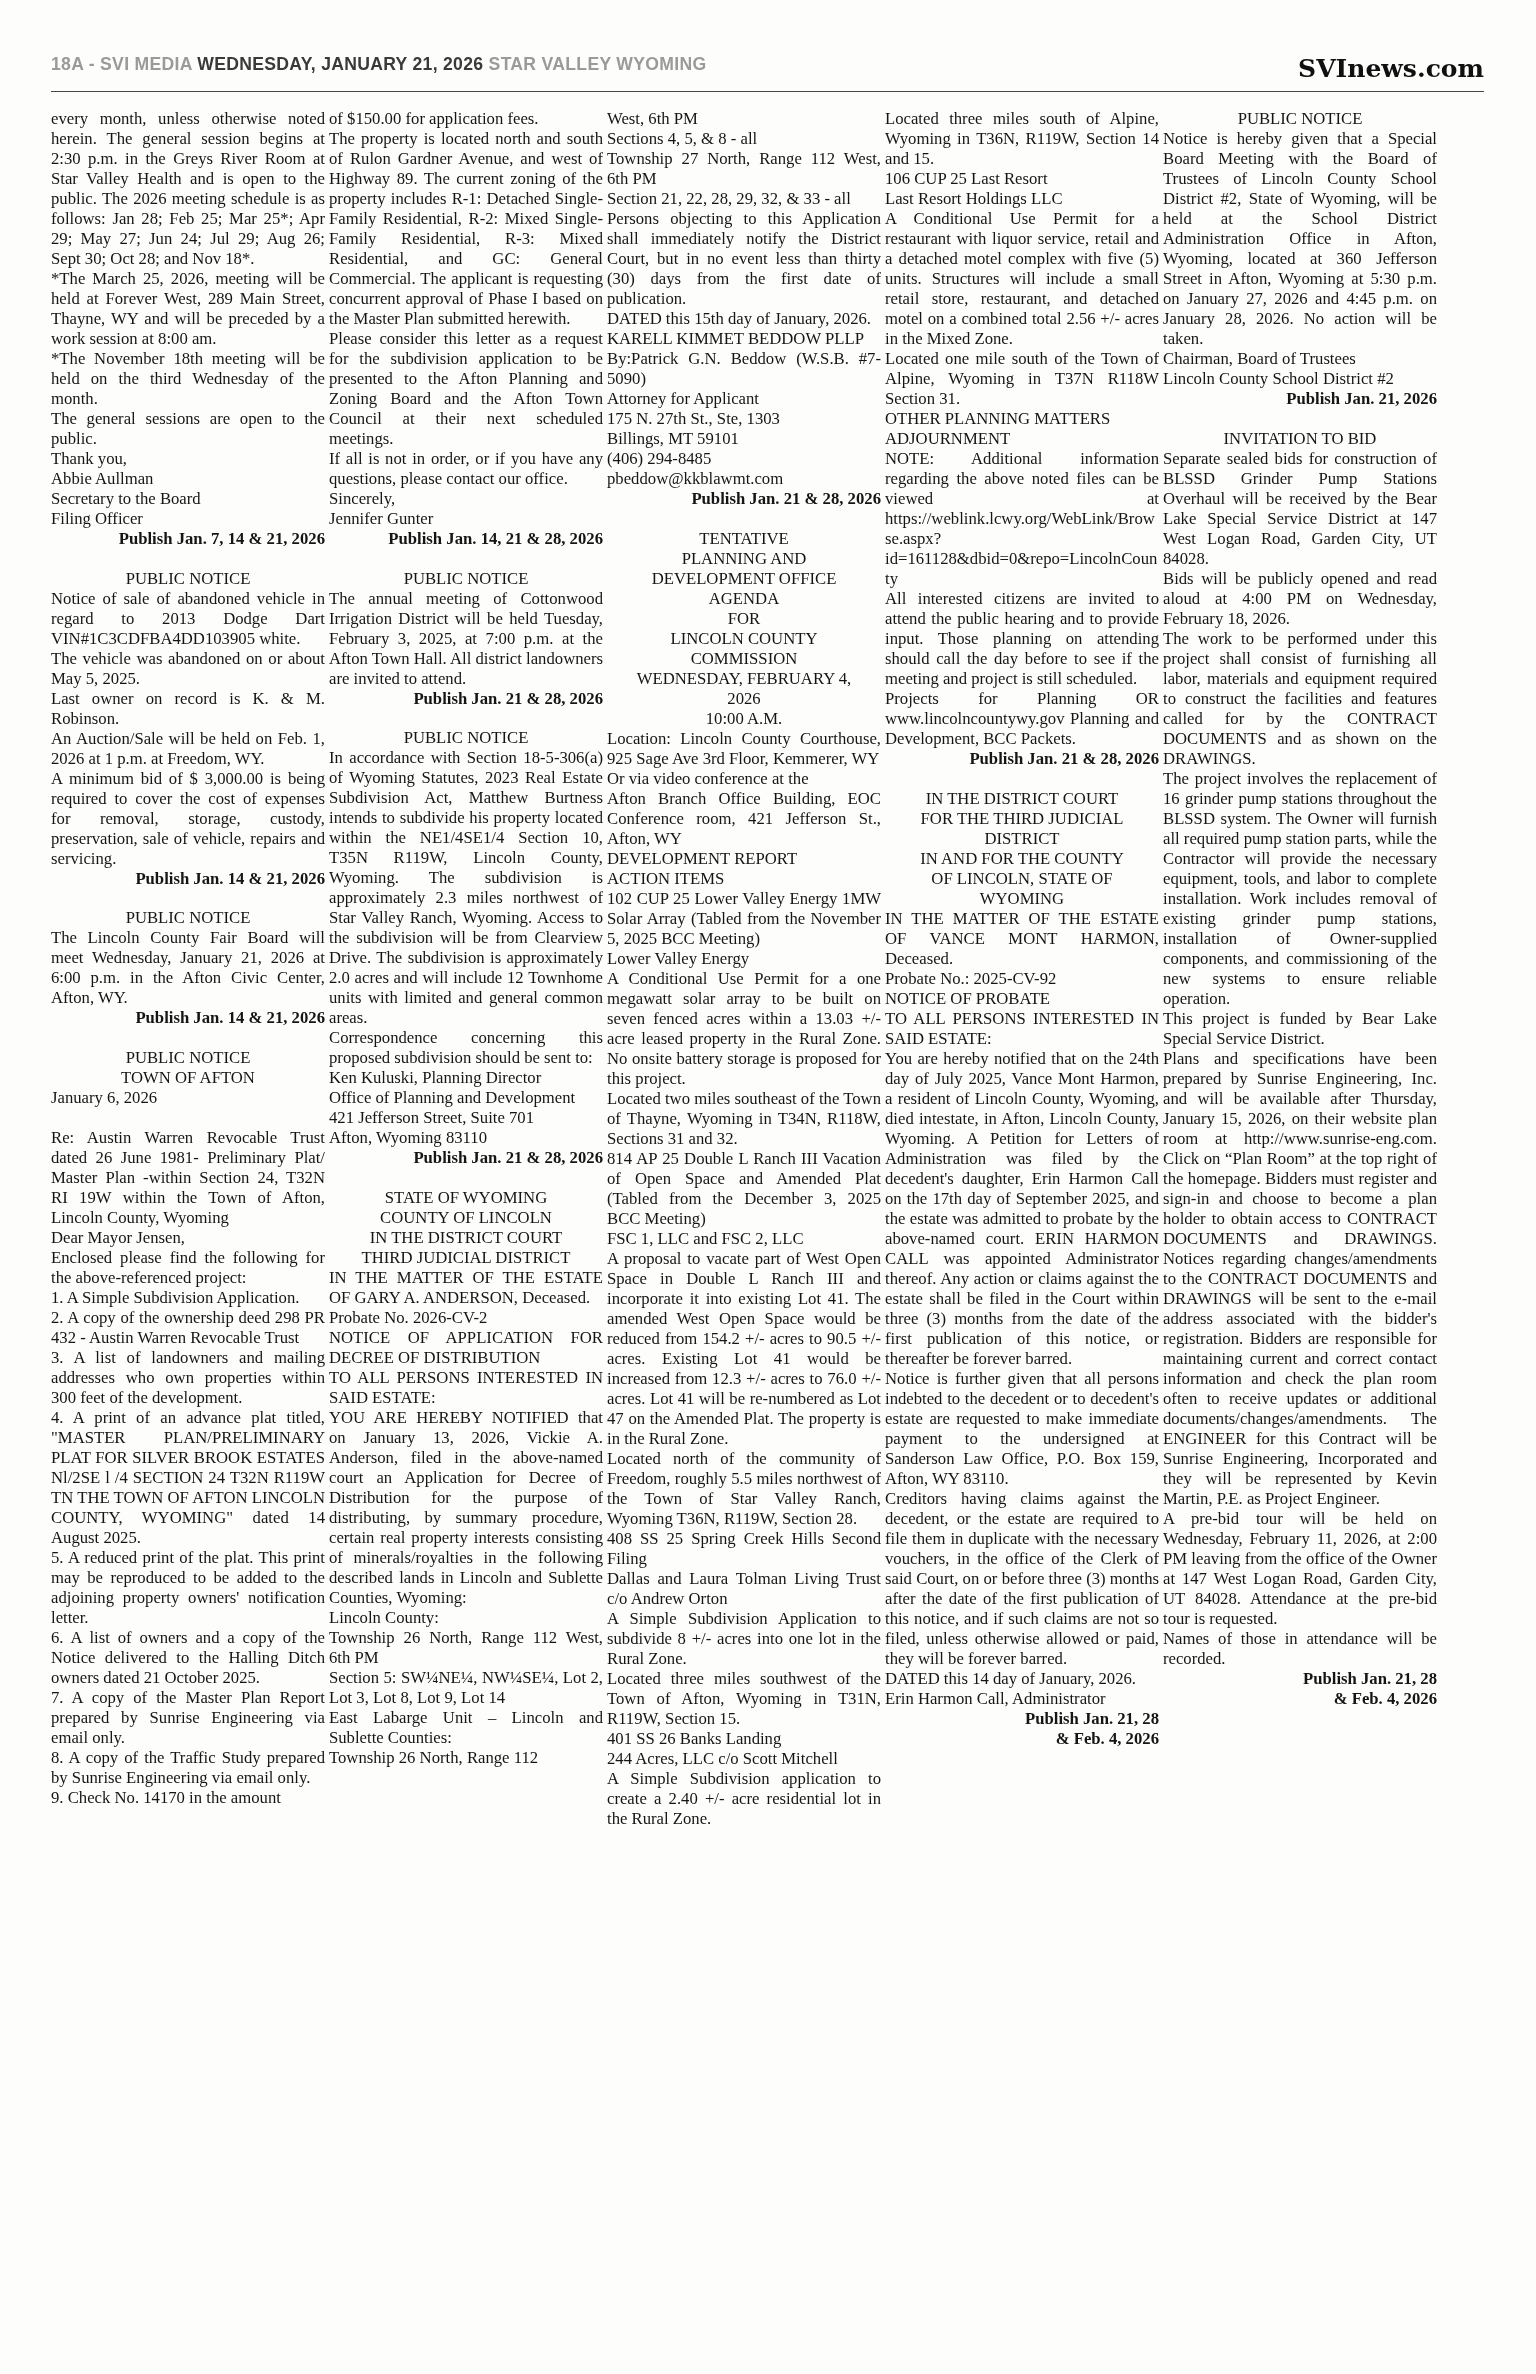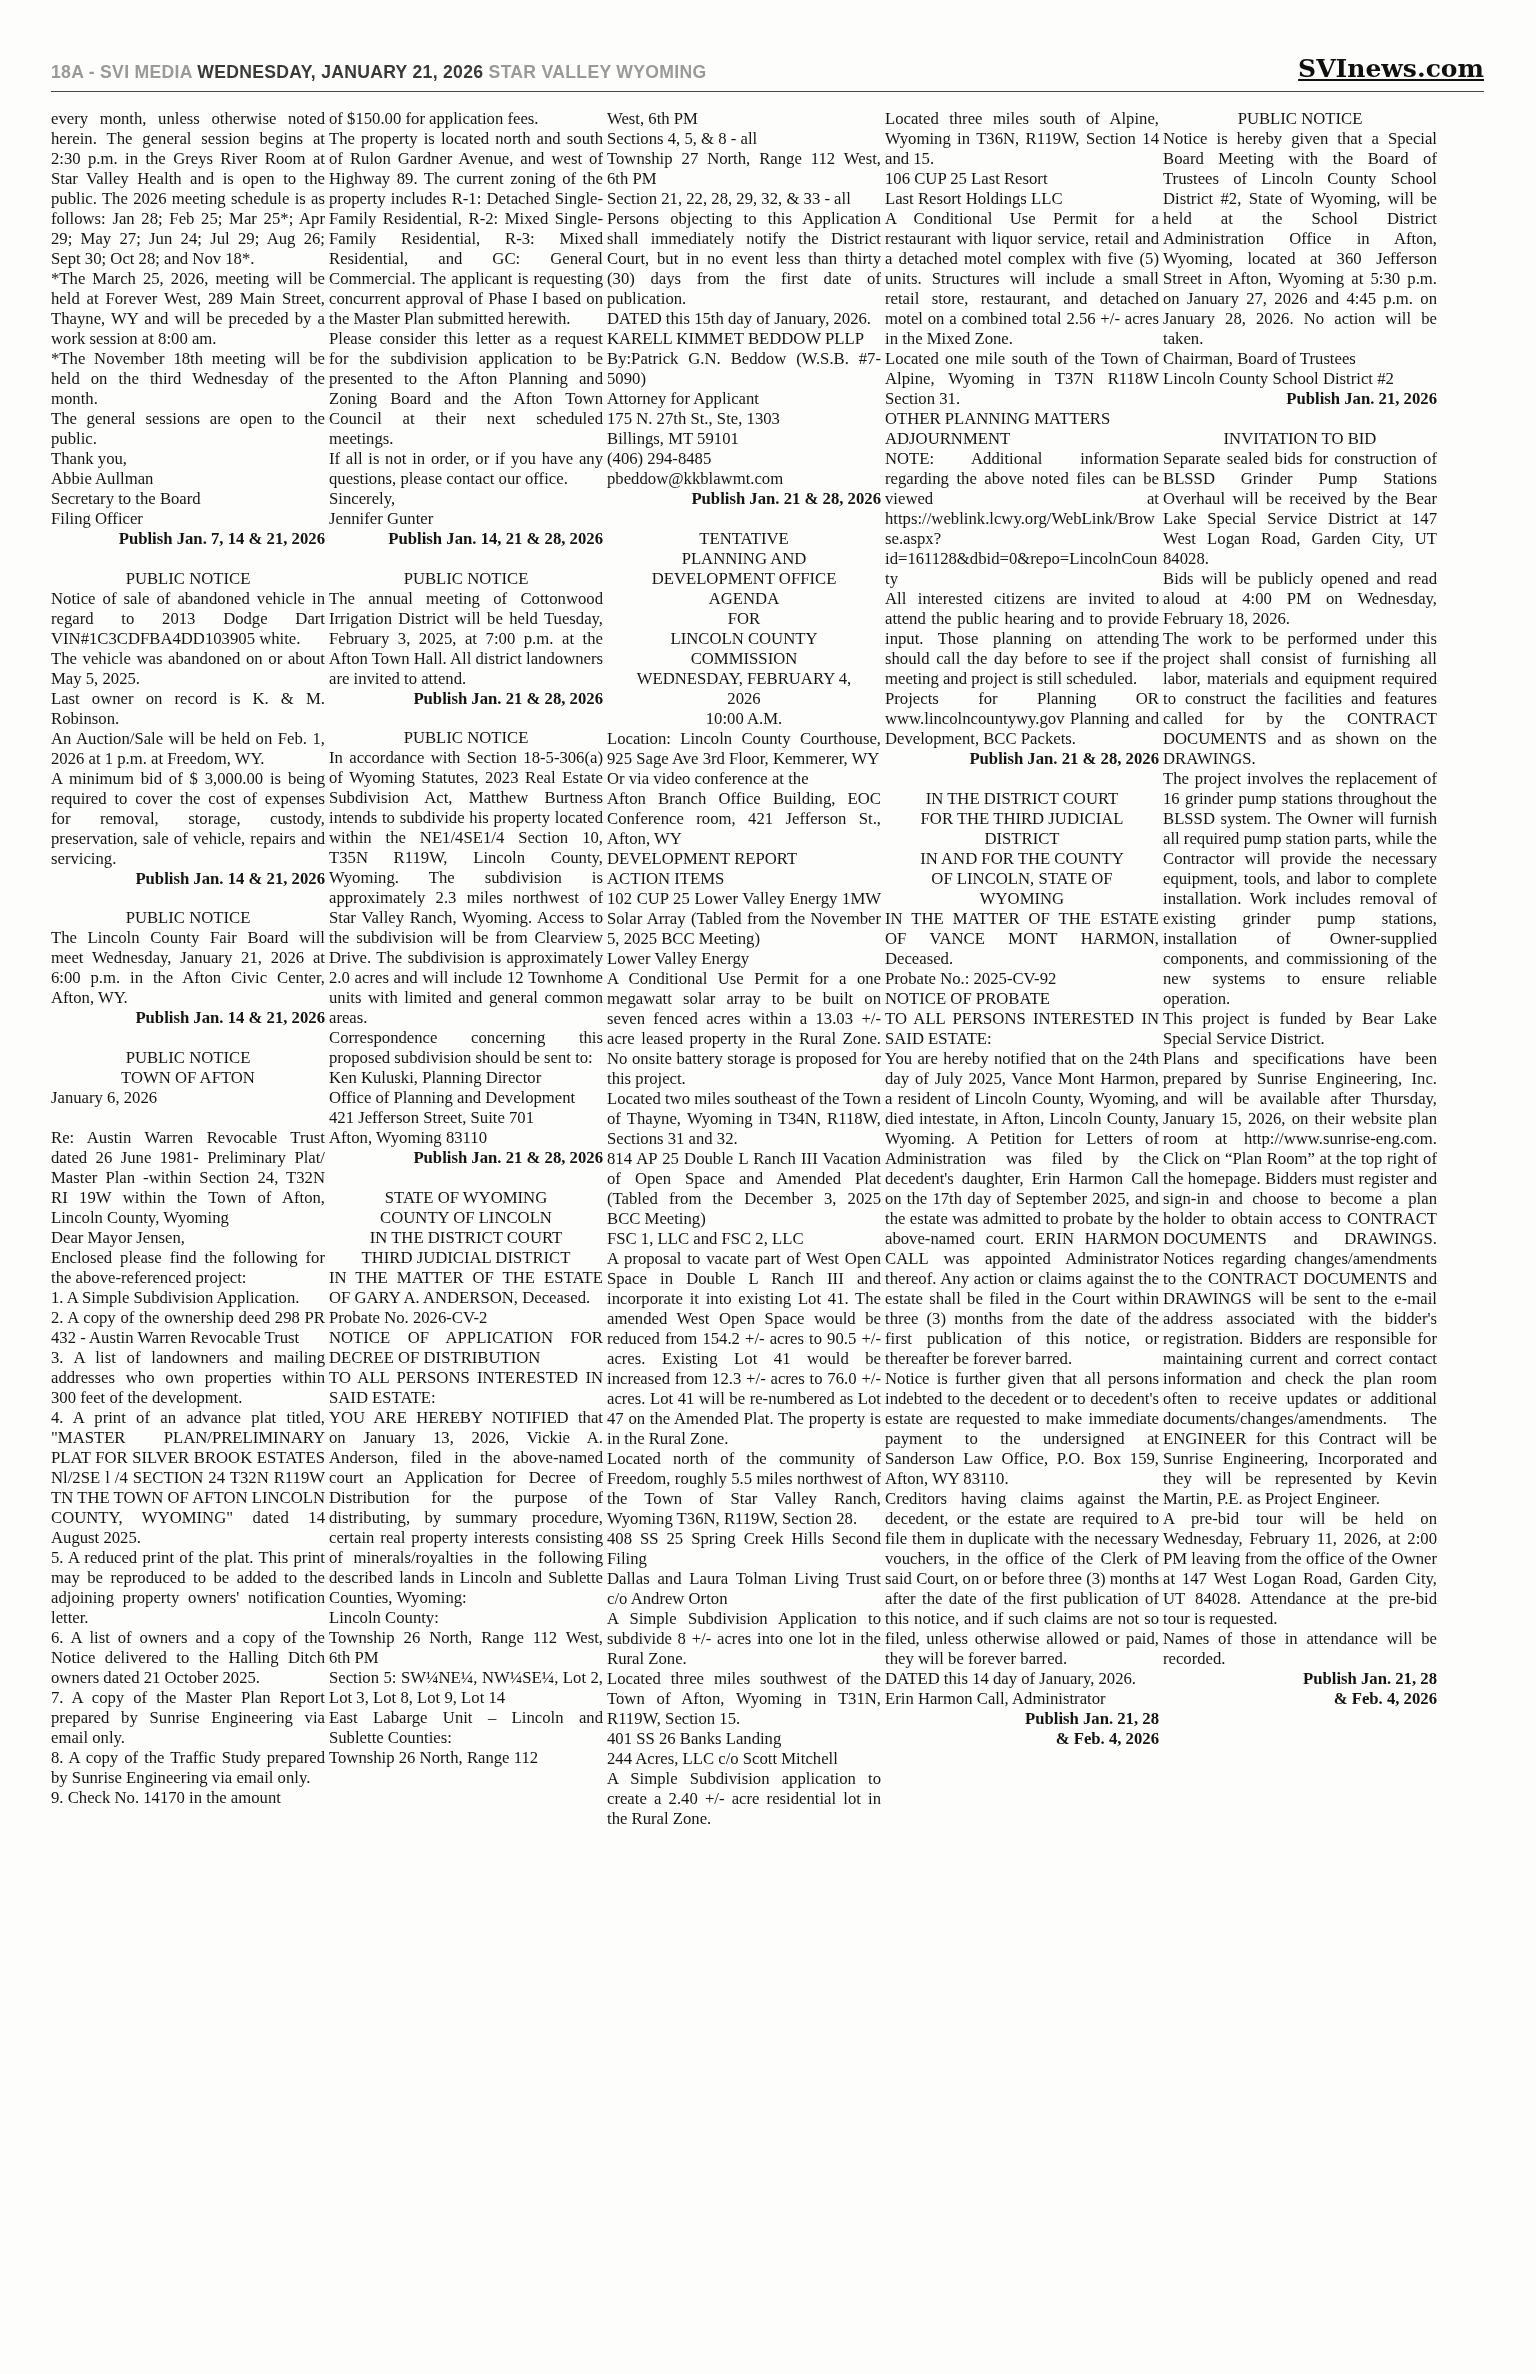--- a/index.html
+++ b/index.html
@@ -1,23 +1,23 @@
 <!DOCTYPE html>
 <html style="font-size:15px"><head>
 <meta charset="utf-8">
 <style>
   html,body{margin:0;padding:0;background:#e8e8e6;}
   .page{position:relative;width:1536px;height:2375px;background:#fdfdfb;overflow:hidden;
         font-family:"Liberation Serif",serif;color:#151515;}
   .header{position:absolute;left:51px;right:52px;top:54px;display:flex;
-          justify-content:space-between;align-items:flex-end;}
+          justify-content:space-between;align-items:flex-start;}
   .header-left{font-family:"Liberation Sans",sans-serif;font-size:17.6px;font-weight:700;
                letter-spacing:0.3px;color:#9a9a9a;white-space:nowrap;}
   .hl-dark{color:#3a3a3a;}
-  .header-right{font-family:"DejaVu Serif",serif;font-size:25px;font-weight:700;color:#101010;text-decoration:underline;}
+  .header-right{font-family:"DejaVu Serif",serif;font-size:25px;font-weight:700;color:#101010;}
   .header-rule{position:absolute;left:51px;right:52px;top:91px;border-top:1.9px solid #474747;}
   .columns{position:absolute;left:51px;right:52px;top:109px;bottom:28px;display:flex;gap:4px;}
   .col{flex:0 0 274px;width:274px;font-size:16.7px;line-height:20px;overflow:hidden;}
   .para{margin:0;text-align:justify;overflow-wrap:anywhere;}
   .heading{font-weight:400;text-align:center;margin:19.5px 0 0 0;}
   .col > .heading:first-child{margin-top:0;}
   .pub{font-weight:700;text-align:right;}
   .spacer{height:20px;}
 </style>
 </head>

